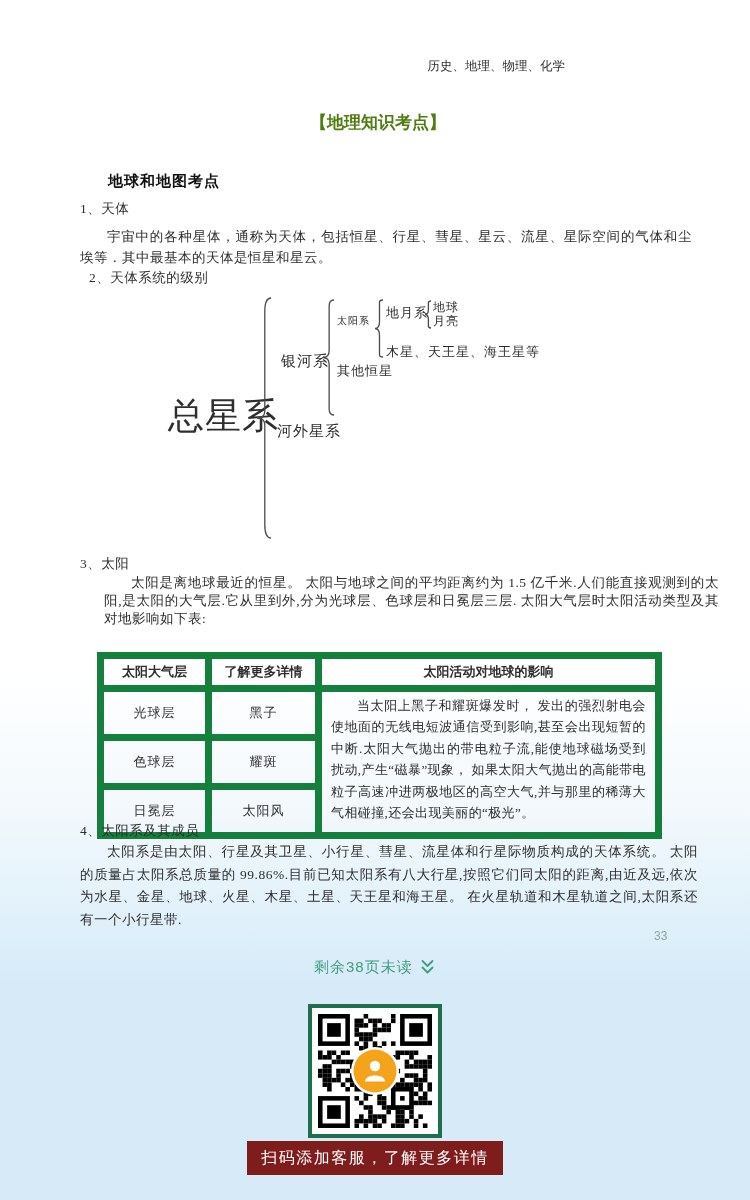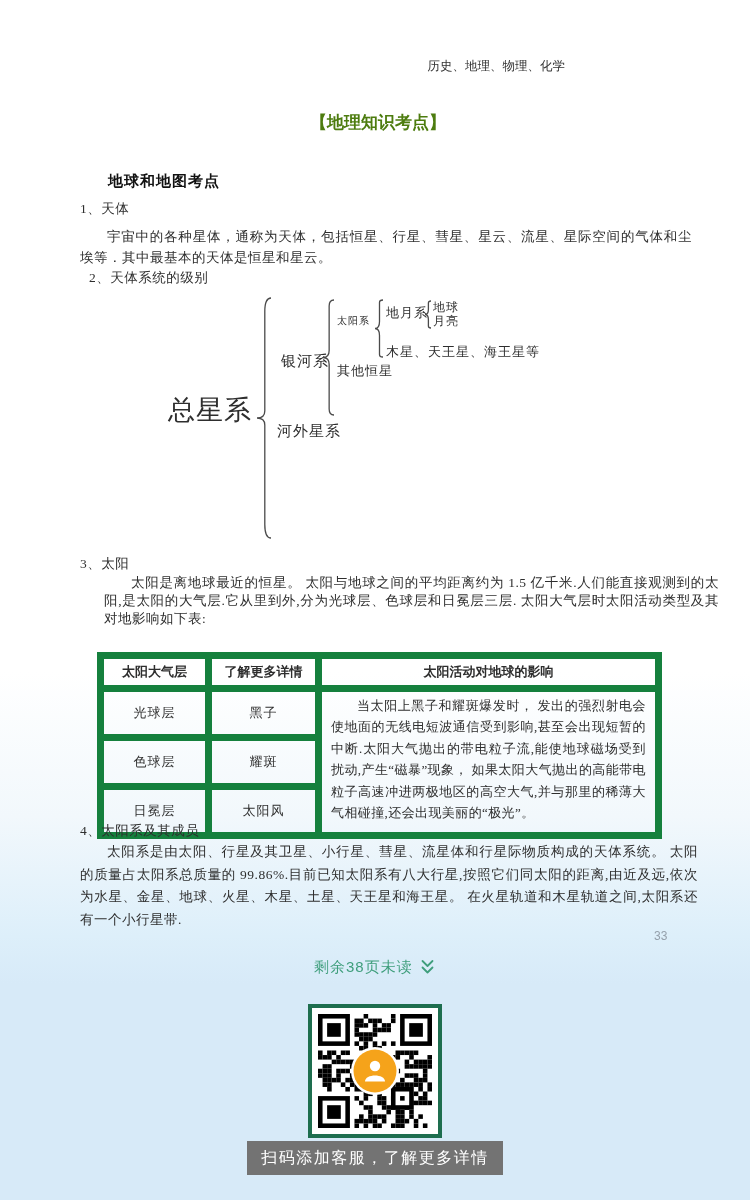--- a/index.html
+++ b/index.html
@@ -40,21 +40,21 @@
 
 <div class="abs section-heading" style="top:172px;left:80px;margin-left:28px;">地球和地图考点</div>
 
 <div class="abs doc-text item-heading" style="top:200px;left:80px;">1、天体</div>
 
 <div class="abs doc-text para" style="top:226px;left:80px;width:612px;">宇宙中的各种星体，通称为天体，包括恒星、行星、彗星、星云、流星、星际空间的气体和尘埃等．其中最基本的天体是恒星和星云。</div>
 
 <div class="abs doc-text item-heading" style="top:269px;left:80px;margin-left:9px;">2、天体系统的级别</div>
 
 <div class="abs" style="top:0;left:0;width:750px;height:560px;">
-  <div class="abs diagram-label" style="top:392px;left:168px;font-size:27px;">总星系</div>
+  <div class="abs diagram-label" style="top:392px;left:168px;font-size:36px;">总星系</div>
 
   <div class="abs brace" style="top:297px;left:256px;">
     <svg width="16" height="242" viewBox="0 0 16 242">
         <path d="M15,1 Q8.8,1 8.8,14.52 L8.8,114 Q8.8,121 1,121 Q8.8,121 8.8,128 L8.8,227.48 Q8.8,241 15,241" fill="none" stroke="#4a4a4a" stroke-width="1.3"></path>
       </svg>
     </div>
 
   <div class="abs diagram-label" style="top:352px;left:281px;font-size:15px;">银河系</div>
 
   <div class="abs brace" style="top:299px;left:322px;">
@@ -375,15 +375,15 @@
       <rect x="82.08" y="82.08" width="4.56" height="4.56" fill="#000"></rect>
     </svg>
   <svg class="abs" style="top:33px;left:33px;" width="60" height="60" viewBox="0 0 60 60">
     <circle cx="30" cy="30" r="24" fill="#ffffff"></circle>
     <circle cx="30" cy="30" r="21.5" fill="#f5a31a"></circle>
     <circle cx="30" cy="25" r="5.2" fill="#ffffff"></circle>
     <path d="M20,40.5 C20,32.5 40,32.5 40,40.5 Z" fill="#ffffff"></path>
   </svg>
 </div>
 
-<div class="abs banner" style="top:1141px;left:247px;background:#737373;">
+<div class="abs banner" style="top:1141px;left:247px;background:#7f1d1d;">
   <span>扫码添加客服，了解更多详情</span>
 </div>
 
 </body></html>

